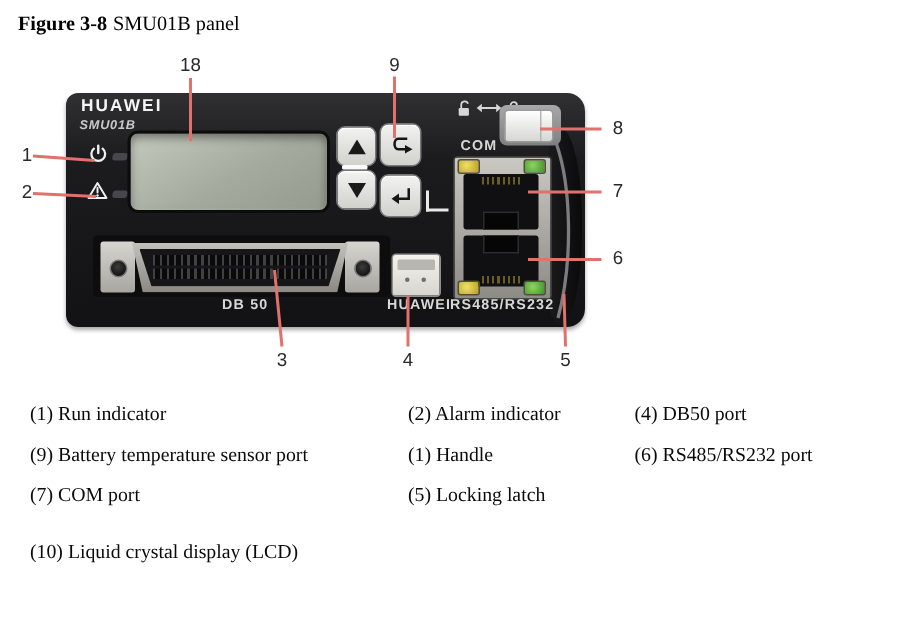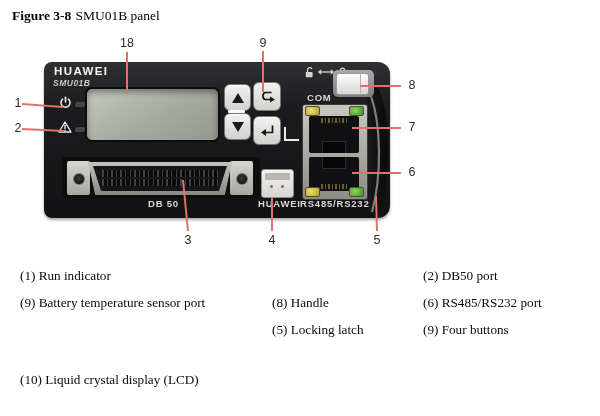--- a/index.html
+++ b/index.html
@@ -238,21 +238,22 @@
   <div class="num" style="left:402px;top:78px;">8</div>
   <div class="num" style="left:402px;top:120px;">7</div>
   <div class="num" style="left:402px;top:165px;">6</div>
   <div class="num" style="left:367px;top:233px;">5</div>
   <div class="num" style="left:262px;top:233px;">4</div>
   <div class="num" style="left:178px;top:233px;">3</div>
   <div class="num" style="left:8px;top:96px;">1</div>
   <div class="num" style="left:8px;top:121px;">2</div>
 
   <div class="leg" style="left:20px;top:268px;">(1) Run indicator</div>
-  <div class="leg" style="left:423px;top:268px;">(2) DB50 port</div>
+  <div class="leg" style="left:272px;top:268px;">(2) Alarm indicator</div>
+  <div class="leg" style="left:423px;top:268px;">(4) DB50 port</div>
   <div class="leg" style="left:20px;top:295px;">(9) Battery temperature sensor port</div>
-  <div class="leg" style="left:272px;top:295px;">(8) Handle</div>
+  <div class="leg" style="left:272px;top:295px;">(1) Handle</div>
   <div class="leg" style="left:423px;top:295px;">(6) RS485/RS232 port</div>
+  <div class="leg" style="left:20px;top:322px;">(7) COM port</div>
   <div class="leg" style="left:272px;top:322px;">(5) Locking latch</div>
-  <div class="leg" style="left:423px;top:322px;">(9) Four buttons</div>
-  <div class="leg" style="left:20px;top:372px;text-align:center;">(10) Liquid crystal display (LCD)</div>
+  <div class="leg" style="left:20px;top:360px;text-align:center;">(10) Liquid crystal display (LCD)</div>
 
 </div>
 
 </body></html>

